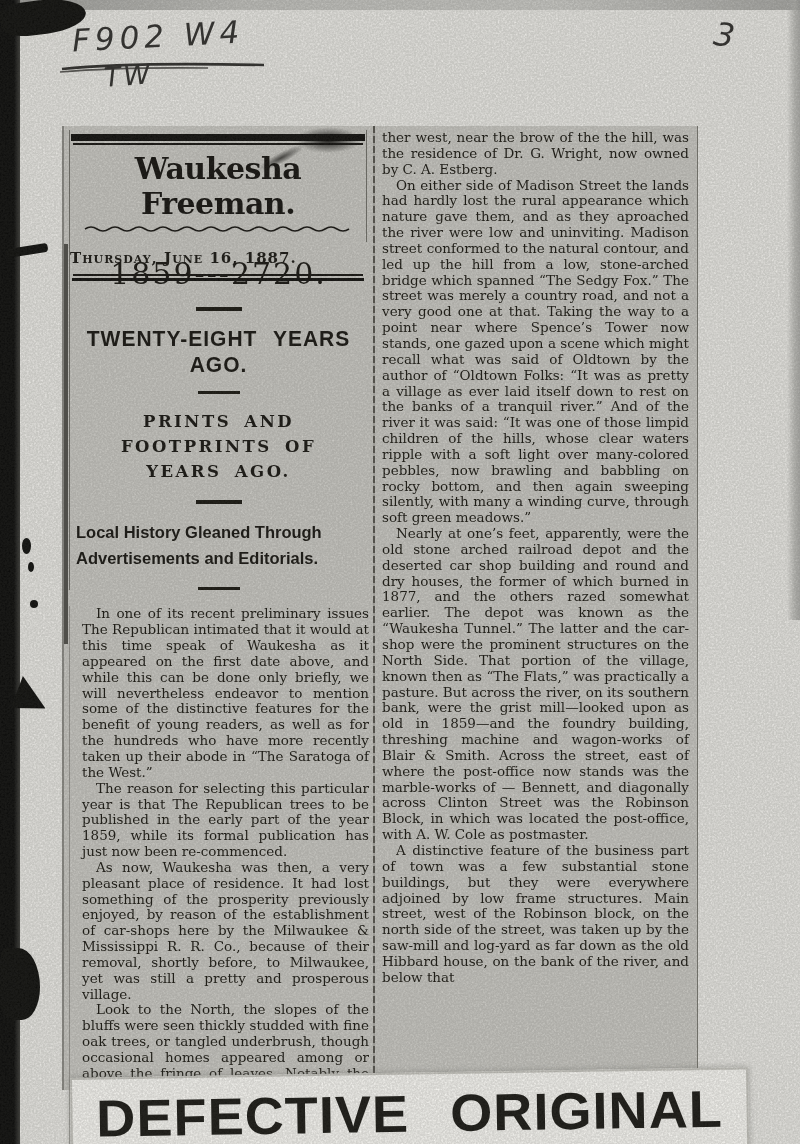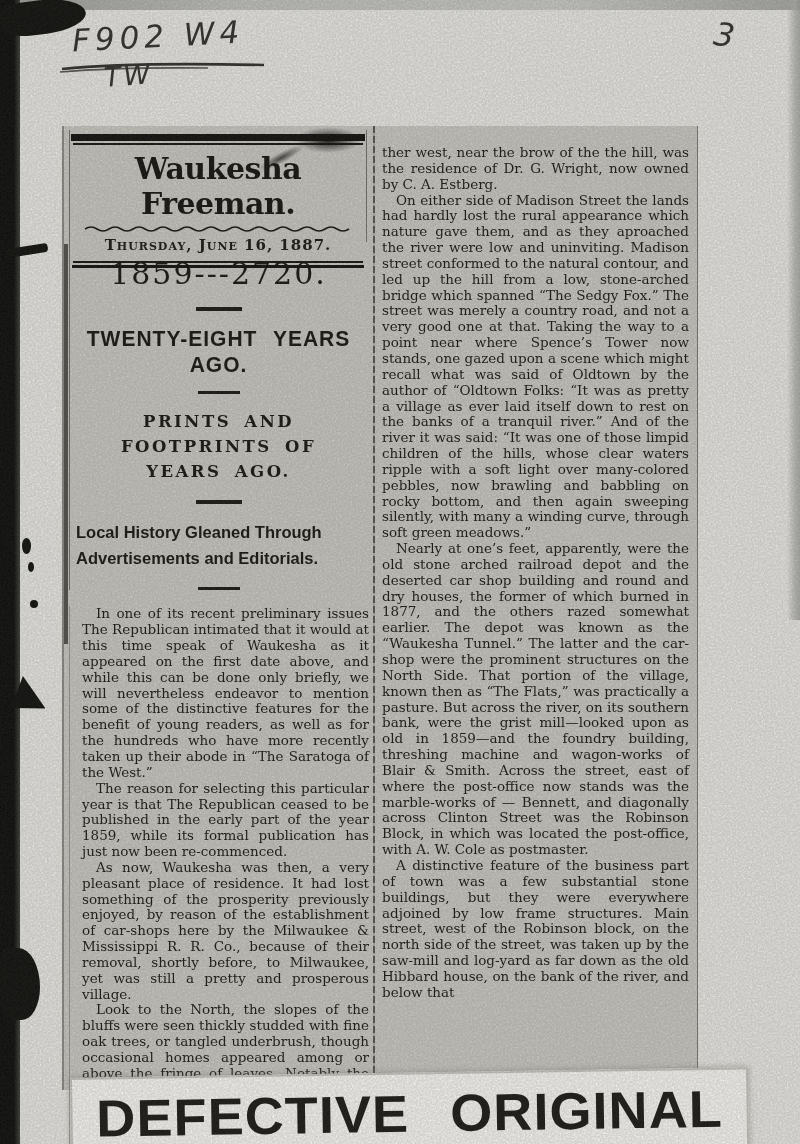--- a/index.html
+++ b/index.html
@@ -41,21 +41,21 @@
   .left-col  { position:absolute; left:5px;  top:4px; width:302px; }
   .right-col { position:absolute; left:317px; top:4px; width:309px; }
 
   
   .masthead { position:relative; width:298px; height:112px; border-left:1px solid #6f6e68; border-right:1px solid #6f6e68; padding-top:4px; }
   .mast-bar-thick { height:7px; background:#0f0e0c; margin:0 1px; }
   .mast-bar-thin  { height:2px; background:#14120f; margin:2px 3px 0 3px; }
   .mast-title { text-align:center; font-size:30px; font-weight:bold; letter-spacing:-.5px; color:#12100d; margin-top:6px;
                 font-family:"DejaVu Serif", serif; }
   .mast-wave { display:block; margin:2px auto 0 auto; }
-  .mast-date { text-align:center; font-variant:small-caps; font-weight:bold; font-size:15px; letter-spacing:1px; color:#171511; margin-top:3px; }
+  .mast-date { font-variant:small-caps; font-weight:bold; font-size:15px; letter-spacing:1px; color:#171511; margin-top:16px; }
   .mast-bottom1 { height:2px; background:#14120f; margin:7px 3px 0 3px; }
   .mast-bottom2 { height:3px; background:#0f0e0c; margin:2px 2px 0 2px; }
   .smudge { position:absolute; pointer-events:none; }
   .smudge1 { left:196px; top:-6px; width:104px; height:46px;
              background:radial-gradient(ellipse 45% 40% at 60% 35%, rgba(12,11,9,.95), rgba(12,11,9,0) 70%); }
   .smudge2 { left:176px; top:8px; width:70px; height:40px; transform:rotate(-28deg);
              background:radial-gradient(ellipse 50% 18% at 50% 50%, rgba(12,11,9,.7), rgba(12,11,9,0) 75%); }
 
   
   .headline { border-left:1px solid #6f6e68; width:298px; padding:14px 4px 0 4px; color:#15130f; }
@@ -67,21 +67,21 @@
   .hl-sub2 { text-align:center; font-family:"DejaVu Serif", serif; font-weight:bold; font-size:16.5px;
              letter-spacing:2.5px; word-spacing:5px; line-height:1.5; padding:0 6px; }
   .hl-sub3 { text-align:left; font-family:"Liberation Sans", sans-serif; font-weight:bold; font-size:16.5px;
              line-height:1.55; padding:0 2px; }
 
   
   .body-text p { font-size:13.5px; line-height:15.85px; text-align:justify; color:#17150f;
                  text-indent:14px; }
   .body-text p.noindent { text-indent:0; }
   .left-col .body-text { border-left:1px solid rgba(111,110,104,.55); padding:0 2px 0 12px; }
-  .right-col .body-text { padding:0 1px;margin-top:15px; }
+  .right-col .body-text { padding:0 1px; }
 
   
   .stamp { position:absolute; left:70px; top:1078px; width:678px; height:86px;
            background:#f8f7f3; border:2px solid #c7c6c0; box-shadow:0 0 6px rgba(120,120,115,.6);
            transform:rotate(-.9deg); transform-origin:left top; z-index:6; }
   .stamp-text { text-align:center; font-family:"Liberation Sans", sans-serif; font-weight:bold;
                 font-size:52px; letter-spacing:1px; word-spacing:24px; color:#181713; margin-top:9px;
                 transform:scaleX(1.04); white-space:nowrap; }
 
   .noise { position:absolute; left:0; top:0; z-index:8; pointer-events:none; opacity:.22; }
@@ -136,21 +136,21 @@
         <div class="hl-sub1">TWENTY-EIGHT YEARS AGO.</div>
         <div class="dash-rule thin"></div>
         <div class="hl-sub2">PRINTS AND FOOTPRINTS OF YEARS AGO.</div>
         <div class="dash-rule"></div>
         <div class="hl-sub3">Local History Gleaned Through Advertisements and Editorials.</div>
         <div class="dash-rule thin"></div>
       </div>
 
       <div class="body-text">
         <p>In one of its recent preliminary issues The Republican intimated that it would at this time speak of Waukesha as it appeared on the first date above, and while this can be done only briefly, we will nevertheless endeavor to mention some of the distinctive features for the benefit of young readers, as well as for the hundreds who have more recently taken up their abode in “The Saratoga of the West.”</p>
-        <p>The reason for selecting this particular year is that The Republican ceased to be published in the early part of the year 1859, while its formal publication has just now been re-commenced.</p>
+        <p>The reason for selecting this particular year is that The Republican trees to be published in the early part of the year 1859, while its formal publication has just now been re-commenced.</p>
         <p>As now, Waukesha was then, a very pleasant place of residence. It had lost something of the prosperity previously enjoyed, by reason of the establishment of car-shops here by the Milwaukee &amp; Mississippi R. R. Co., because of their removal, shortly before, to Milwaukee, yet was still a pretty and prosperous village.</p>
         <p>Look to the North, the slopes of the bluffs were seen thickly studded with fine oak trees, or tangled underbrush, though occasional homes appeared among or above the fringe of leaves. Notably the residences of S. H. Barstow, Mrs. Howell and R. N. Kimball at the right, and John Fallon, Mrs. Bidwell, — Tenyck, and Messrs. Ray and Taft at the left. A little far-</p>
       </div>
     </div>
 
     <div class="right-col">
       <div class="body-text">
         <p class="noindent">ther west, near the brow of the the hill, was the residence of Dr. G. Wright, now owned by C. A. Estberg.</p>
         <p>On either side of Madison Street the lands had hardly lost the rural appearance which nature gave them, and as they aproached the river were low and uninviting. Madison street conformed to the natural contour, and led up the hill from a low, stone-arched bridge which spanned “The Sedgy Fox.” The street was merely a country road, and not a very good one at that. Taking the way to a point near where Spence’s Tower now stands, one gazed upon a scene which might recall what was said of Oldtown by the author of “Oldtown Folks: “It was as pretty a village as ever laid itself down to rest on the banks of a tranquil river.” And of the river it was said: “It was one of those limpid children of the hills, whose clear waters ripple with a soft light over many-colored pebbles, now brawling and babbling on rocky bottom, and then again sweeping silently, with many a winding curve, through soft green meadows.”</p>
         <p>Nearly at one’s feet, apparently, were the old stone arched railroad depot and the deserted car shop building and round and dry houses, the former of which burned in 1877, and the others razed somewhat earlier. The depot was known as the “Waukesha Tunnel.” The latter and the car-shop were the prominent structures on the North Side. That portion of the village, known then as “The Flats,” was practically a pasture. But across the river, on its southern bank, were the grist mill—looked upon as old in 1859—and the foundry building, threshing machine and wagon-works of Blair &amp; Smith. Across the street, east of where the post-office now stands was the marble-works of — Bennett, and diagonally across Clinton Street was the Robinson Block, in which was located the post-office, with A. W. Cole as postmaster.</p>

